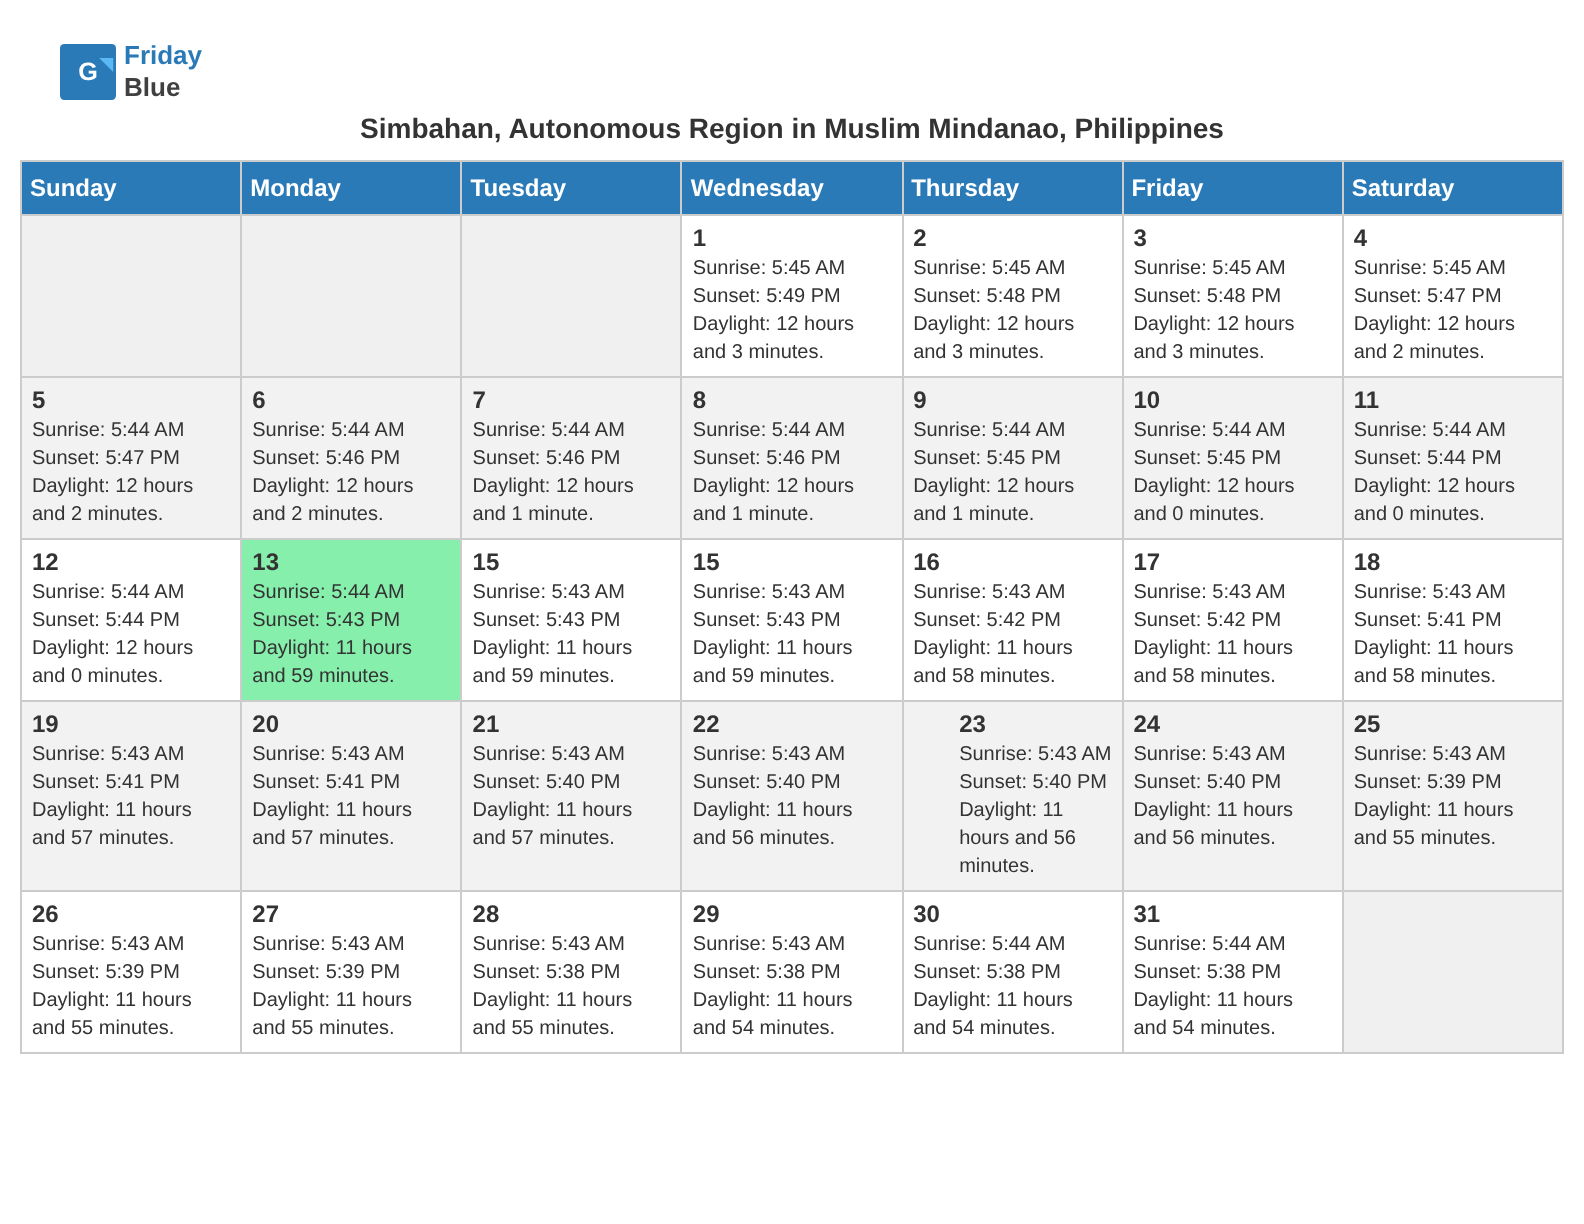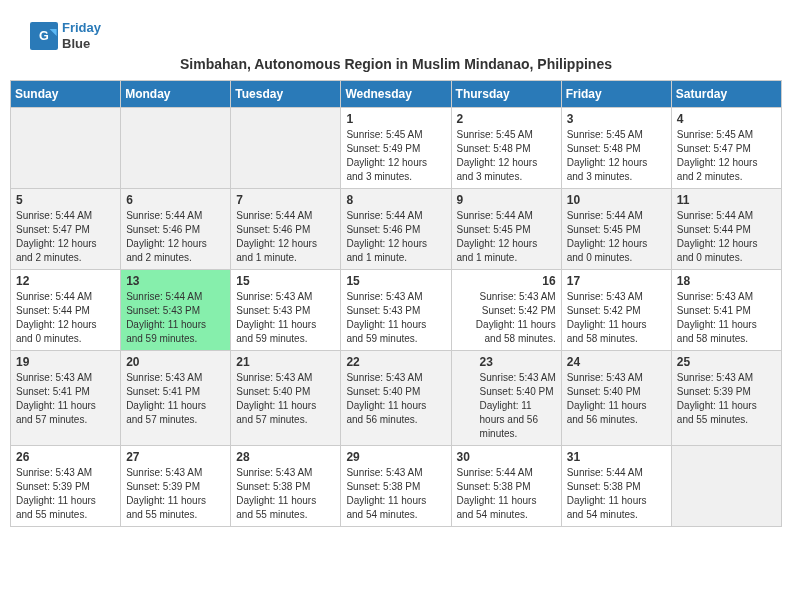--- a/index.html
+++ b/index.html
@@ -215,21 +215,21 @@
           <div class="day-info" style="white-space: pre-line;">Sunrise: 5:43 AM
 Sunset: 5:43 PM
 Daylight: 11 hours and 59 minutes.</div>
         </td>
         <td style="background: rgb(255, 255, 255);">
           <span class="day-number">15</span>
           <div class="day-info" style="white-space: pre-line;">Sunrise: 5:43 AM
 Sunset: 5:43 PM
 Daylight: 11 hours and 59 minutes.</div>
         </td>
-        <td style="background: rgb(255, 255, 255); text-align: right;">
+        <td style="background: rgb(255, 255, 255);">
           <span class="day-number">16</span>
           <div class="day-info" style="white-space: pre-line;">Sunrise: 5:43 AM
 Sunset: 5:42 PM
 Daylight: 11 hours and 58 minutes.</div>
         </td>
         <td style="background: rgb(255, 255, 255); margin-top: 16px;">
           <span class="day-number">17</span>
           <div class="day-info" style="white-space: pre-line;">Sunrise: 5:43 AM
 Sunset: 5:42 PM
 Daylight: 11 hours and 58 minutes.</div>

